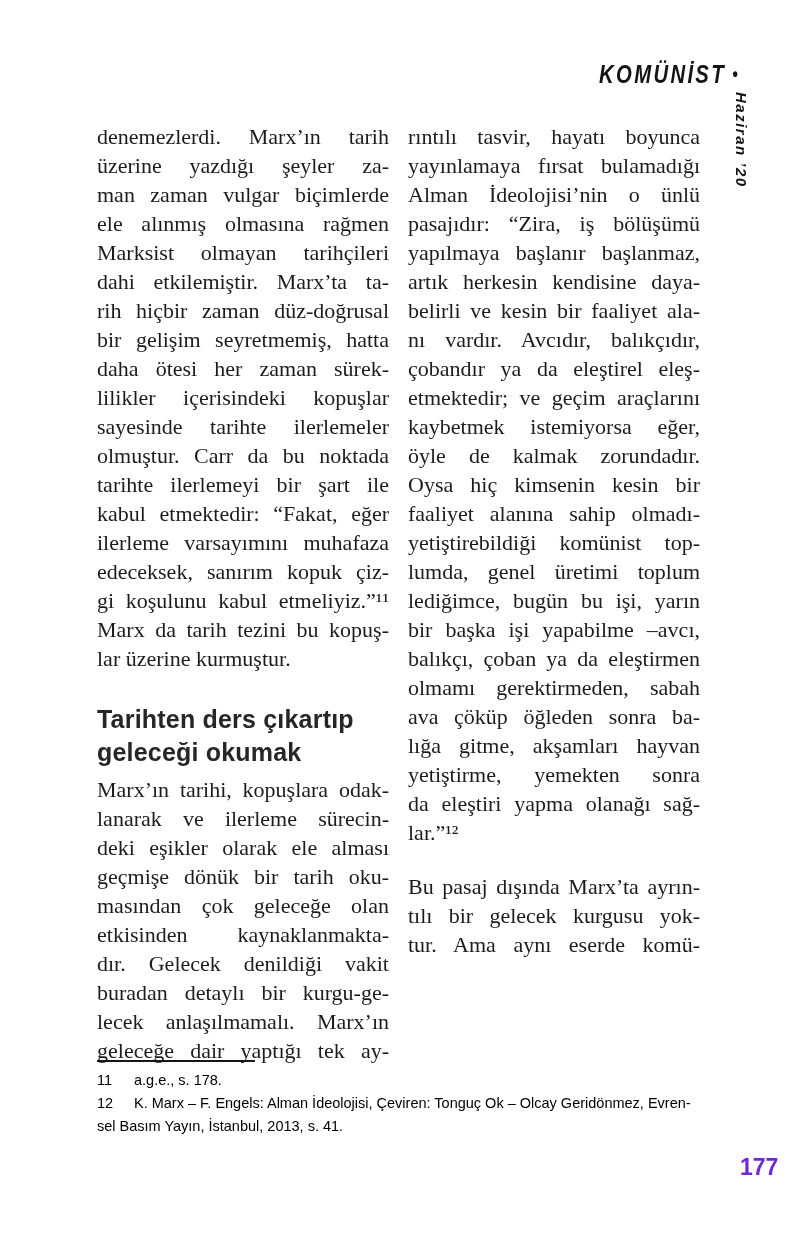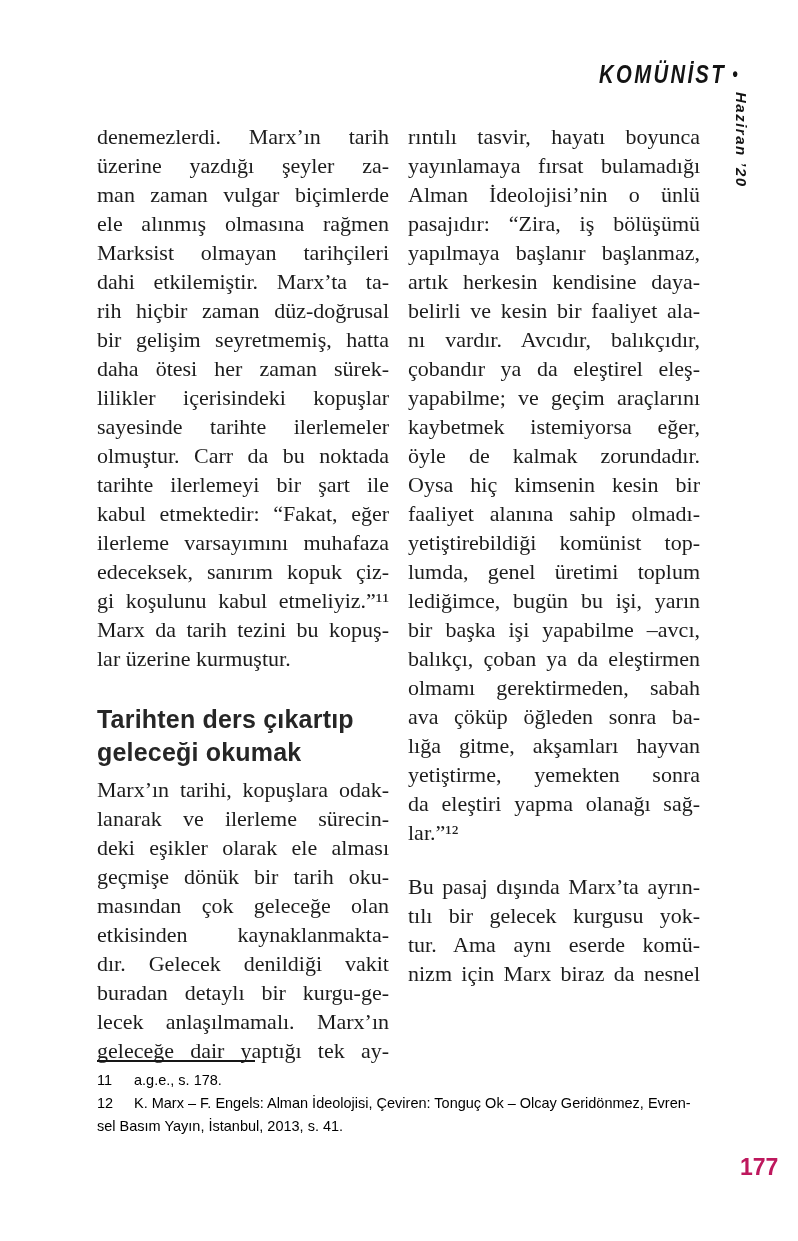--- a/index.html
+++ b/index.html
@@ -64,21 +64,21 @@
     font-family: "Liberation Sans", sans-serif;
     font-size: 14.5px; line-height: 23px; color: #000000;
     white-space: nowrap;
   }
   .fnnum { display: inline-block; min-width: 37px; }
 
   
   .pageno {
     position: absolute; left: 740px; top: 1154px;
     font-family: "Liberation Sans", sans-serif;
-    font-weight: bold; font-size: 23px; color: #be185d;
+    font-weight: bold; font-size: 23px; color: #6d28d9;
   }
 </style>
 </head>
 <body>
 
 <div class="page">
 
   <div class="wordmark">
     <span>KOMÜNİST</span><span class="dot">•</span>
   </div>
@@ -129,42 +129,41 @@
       <div class="block b-paragraph">
         <div class="line">rıntılı tasvir, hayatı boyunca</div>
         <div class="line">yayınlamaya fırsat bulamadığı</div>
         <div class="line">Alman İdeolojisi’nin o ünlü</div>
         <div class="line">pasajıdır: “Zira, iş bölüşümü</div>
         <div class="line">yapılmaya başlanır başlanmaz,</div>
         <div class="line">artık herkesin kendisine daya-</div>
         <div class="line">belirli ve kesin bir faaliyet ala-</div>
         <div class="line">nı vardır. Avcıdır, balıkçıdır,</div>
         <div class="line">çobandır ya da eleştirel eleş-</div>
-        <div class="line">yapabilme; ve geçim araçlarını</div>
+        <div class="line">etmektedir; ve geçim araçlarını</div>
         <div class="line">kaybetmek istemiyorsa eğer,</div>
         <div class="line">öyle de kalmak zorundadır.</div>
         <div class="line">Oysa hiç kimsenin kesin bir</div>
         <div class="line">faaliyet alanına sahip olmadı-</div>
         <div class="line">yetiştirebildiği komünist top-</div>
         <div class="line">lumda, genel üretimi toplum</div>
         <div class="line">lediğimce, bugün bu işi, yarın</div>
         <div class="line">bir başka işi yapabilme –avcı,</div>
         <div class="line">balıkçı, çoban ya da eleştirmen</div>
         <div class="line">olmamı gerektirmeden, sabah</div>
         <div class="line">ava çöküp öğleden sonra ba-</div>
         <div class="line">lığa gitme, akşamları hayvan</div>
         <div class="line">yetiştirme, yemekten sonra</div>
         <div class="line">da eleştiri yapma olanağı sağ-</div>
         <div class="line final">lar.”¹²</div>
       </div>
       <div class="block b-paragraph">
         <div class="line">Bu pasaj dışında Marx’ta ayrın-</div>
         <div class="line">tılı bir gelecek kurgusu yok-</div>
         <div class="line">tur. Ama aynı eserde komü-</div>
-        <div class="line">nizm için Marx biraz da nesnel</div>
       </div>
     </div>
 
   <div class="footnotes">
     <div class="fnrule"></div>
     <div id="fnlist">
         <div class="fnline"><span class="fnnum">11</span><span>a.g.e., s. 178.</span></div>
         <div class="fnline"><span class="fnnum">12</span><span>K. Marx – F. Engels: Alman İdeolojisi, Çeviren: Tonguç Ok – Olcay Geridönmez, Evren-</span></div>
         <div class="fnline"><span>sel Basım Yayın, İstanbul, 2013, s. 41.</span></div>
       </div>

